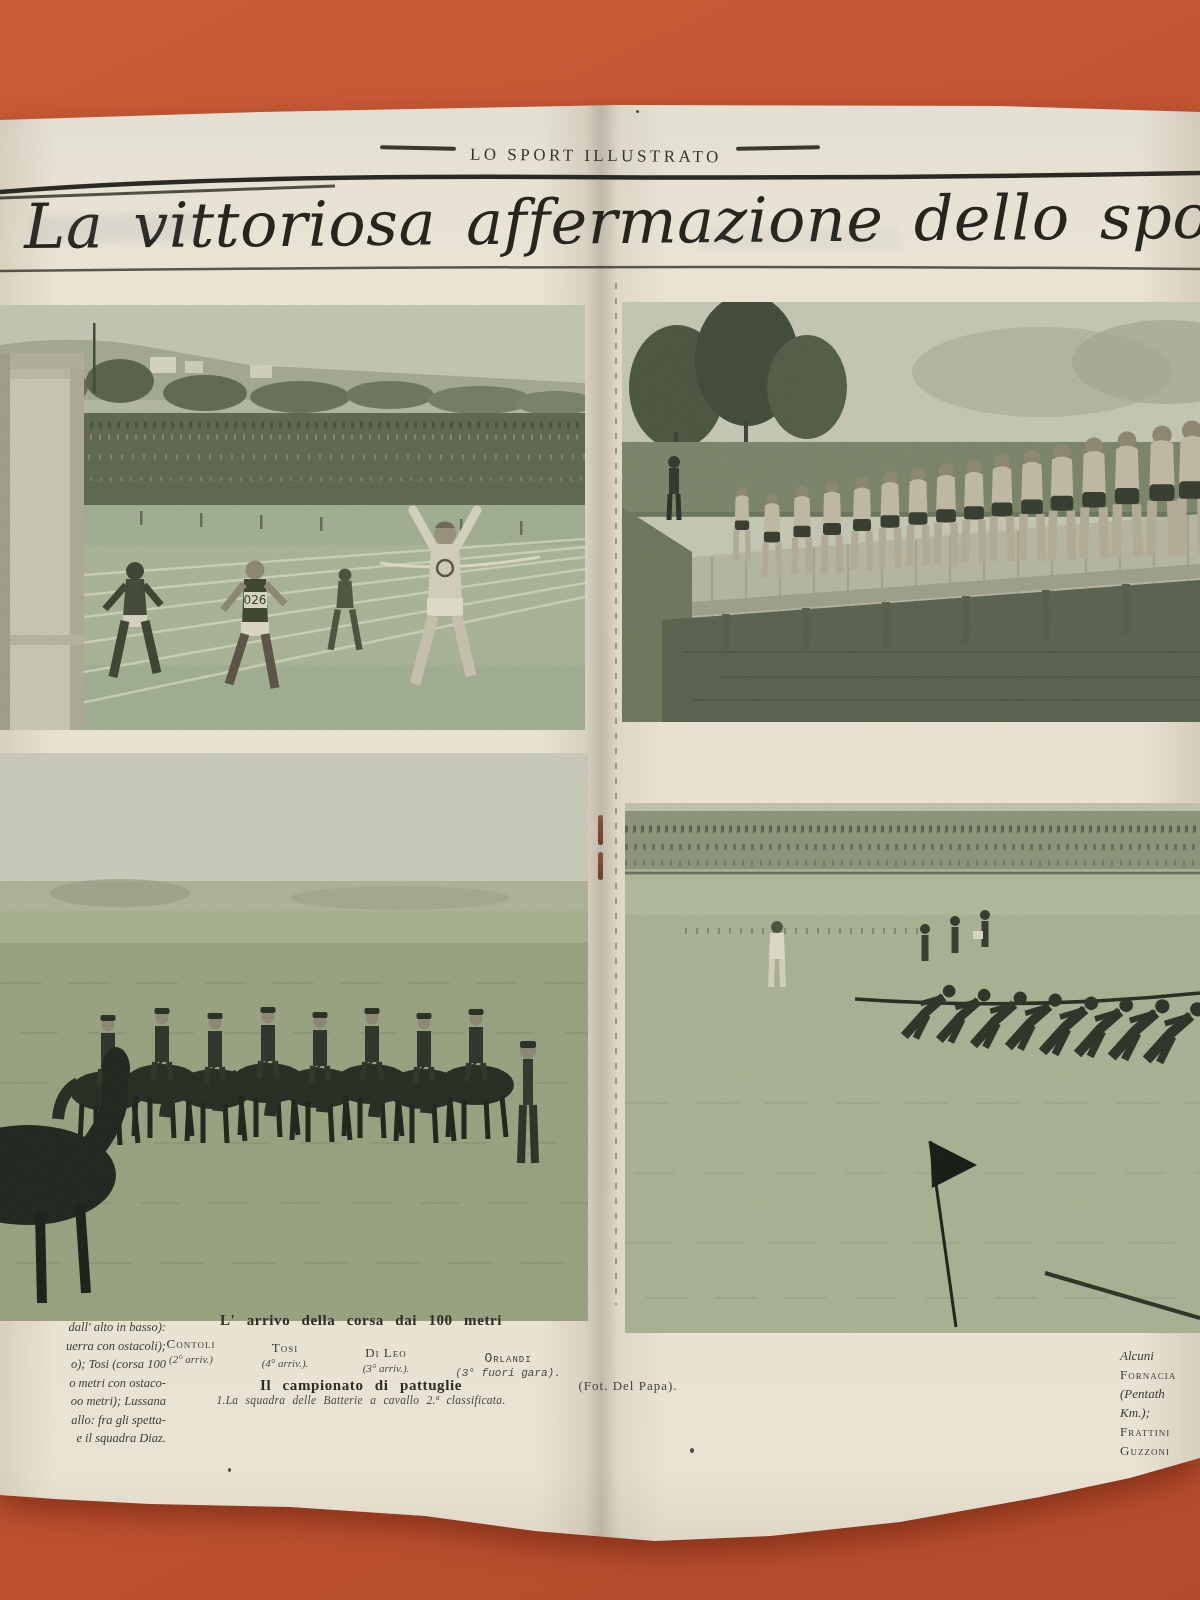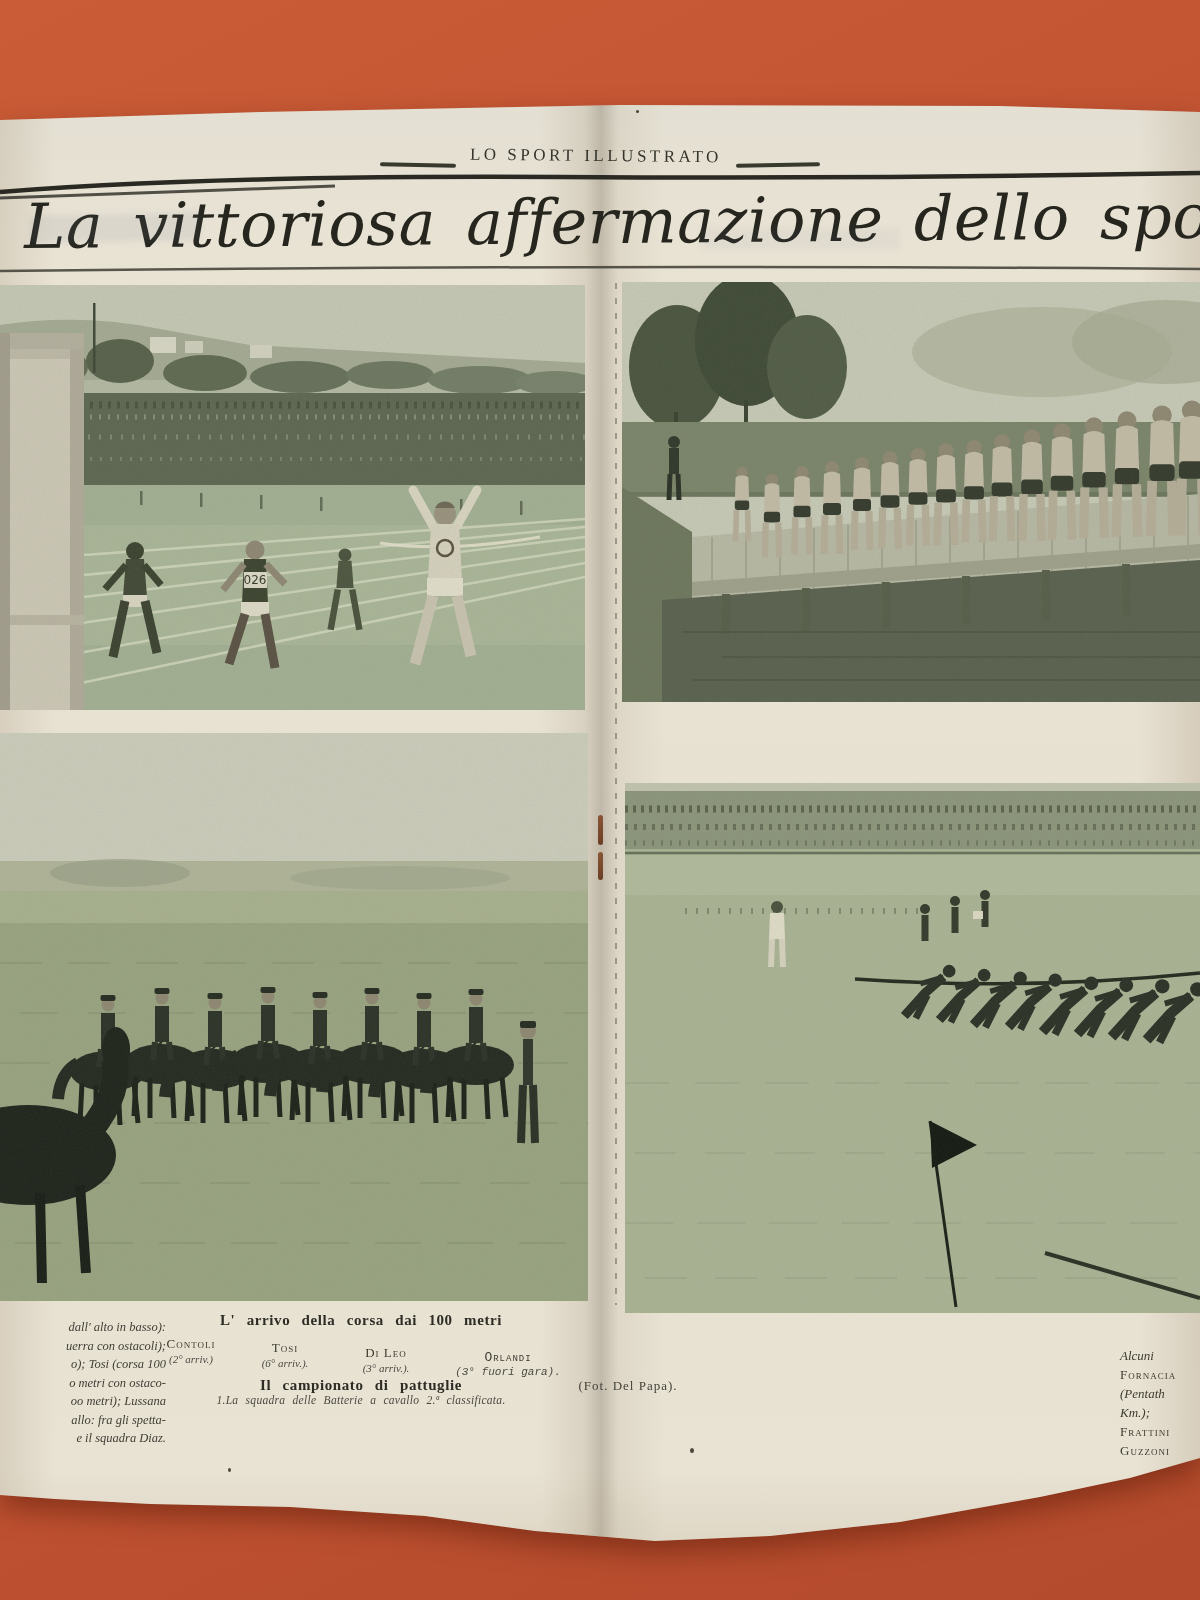--- a/index.html
+++ b/index.html
@@ -10,42 +10,42 @@
   .paper{position:absolute;inset:0;
     background:
       linear-gradient(90deg,rgba(120,95,65,.14),rgba(120,95,65,0) 55px),
       linear-gradient(270deg,rgba(120,95,65,.16),rgba(120,95,65,0) 60px),
       linear-gradient(0deg,rgba(150,128,95,.22),rgba(150,128,95,0) 130px),
       linear-gradient(90deg,rgba(0,0,0,0) 540px,rgba(135,120,95,.16) 585px,rgba(80,66,48,.26) 601px,rgba(150,138,112,.12) 618px,rgba(0,0,0,0) 665px),
       linear-gradient(180deg,#dcd9d0 0px,#e3dfd2 95px,#e9e3d4 260px,#e7e1d2 900px,#e9e3d4 1600px);
     clip-path:polygon(0px 120px,260px 112px,620px 105px,1000px 106px,1200px 112px,
       1200px 1458px,1130px 1478px,1040px 1497px,900px 1522px,770px 1536px,655px 1541px,
       535px 1531px,425px 1516px,290px 1507px,150px 1504px,55px 1499px,0px 1495px);}
-  .masthead{position:absolute;left:380px;top:146px;width:440px;display:flex;align-items:flex-end;justify-content:center;gap:14px;}
+  .masthead{position:absolute;left:380px;top:146px;width:440px;display:flex;align-items:flex-start;justify-content:center;gap:14px;}
   .mast-rule{height:3.5px;background:#3a392e;border-radius:2px;}
   .mast-rule.l{width:80px;transform:rotate(1deg);}
   .mast-rule.r{width:88px;transform:rotate(-1deg);}
   .mast-title{font-size:17px;letter-spacing:3.5px;color:#35342b;white-space:nowrap;transform:rotate(.6deg);}
   .rule-svg{position:absolute;left:0;}
   .headline{position:absolute;left:24px;top:184px;width:1400px;white-space:nowrap;
     font-family:"DejaVu Serif",serif;font-style:italic;font-size:62px;color:#26261f;
     letter-spacing:.5px;word-spacing:10px;transform:rotate(-.5deg);}
   .ghost{position:absolute;background:rgba(105,120,138,.11);filter:blur(3px);border-radius:4px;}
-  .photo{position:absolute;box-shadow:inset 0 0 20px 8px rgba(233,227,212,.5);}
+  .photo{position:absolute;box-shadow:inset 0 0 20px 8px rgba(233,227,212,.5);margin-top:20px;}
   .photo svg{display:block;width:100%;height:100%;}
   .crease{position:absolute;left:615px;top:283px;width:2px;height:1022px;
     background:repeating-linear-gradient(180deg,rgba(62,62,50,.4) 0 6px,rgba(62,62,50,0) 6px 15px);}
   .staple{position:absolute;left:598px;top:815px;width:5px;height:30px;border-radius:3px;
     background:linear-gradient(180deg,#8a5536,#6b3f26);}
   .staple.s2{top:852px;height:28px;}
   .speck{position:absolute;background:#4a463a;border-radius:50%;}
   
   .cap-left{position:absolute;left:145px;top:1312px;width:432px;text-align:center;color:#2f2e26;}
   .cap-title{font-weight:bold;font-size:15px;letter-spacing:.6px;word-spacing:7px;color:#2e2d25;}
-  .finishers{display:flex;justify-content:flex-start;margin-top:7px;text-align:center;}
+  .finishers{display:flex;justify-content:flex-start;margin-top:7px;text-align:center;align-items:center;}
   .fin{flex:0 0 auto;}
   .fin .nm{font-variant:small-caps;font-size:13px;letter-spacing:1px;color:#3c3b30;}
   .fin .nt{font-style:italic;font-size:11px;color:#4a4940;margin-top:1px;}
   .f0{width:92px;transform:translateY(0);}
   .f1{width:96px;transform:translateY(4px);}
   .f2{width:106px;transform:translateY(9px);}
   .f3{width:138px;transform:translateY(14px);font-family:Liberation Mono, monospace;}
   .cap-title2{margin-top:12px;}
   .cap-sub{font-style:italic;font-size:11.5px;color:#4a4940;letter-spacing:.3px;word-spacing:4px;margin-top:0;}
   .credit{position:absolute;left:548px;top:1378px;width:160px;text-align:center;font-size:13px;color:#44433a;letter-spacing:1px;}
@@ -368,21 +368,21 @@
 
       <div class="cap-left">
         <div class="cap-title">L' arrivo della corsa dai 100 metri</div>
         <div class="finishers">
           <div class="fin f0">
             <div class="nm">Contoli</div>
             <div class="nt">(2° arriv.)</div>
           </div>
           <div class="fin f1">
             <div class="nm">Tosi</div>
-            <div class="nt">(6° arriv.).</div>
+            <div class="nt">(4° arriv.).</div>
           </div>
           <div class="fin f2">
             <div class="nm">Di Leo</div>
             <div class="nt">(3° arriv.).</div>
           </div>
           <div class="fin f3">
             <div class="nm">Orlandi</div>
             <div class="nt">(3° fuori gara).</div>
           </div>
         </div>

